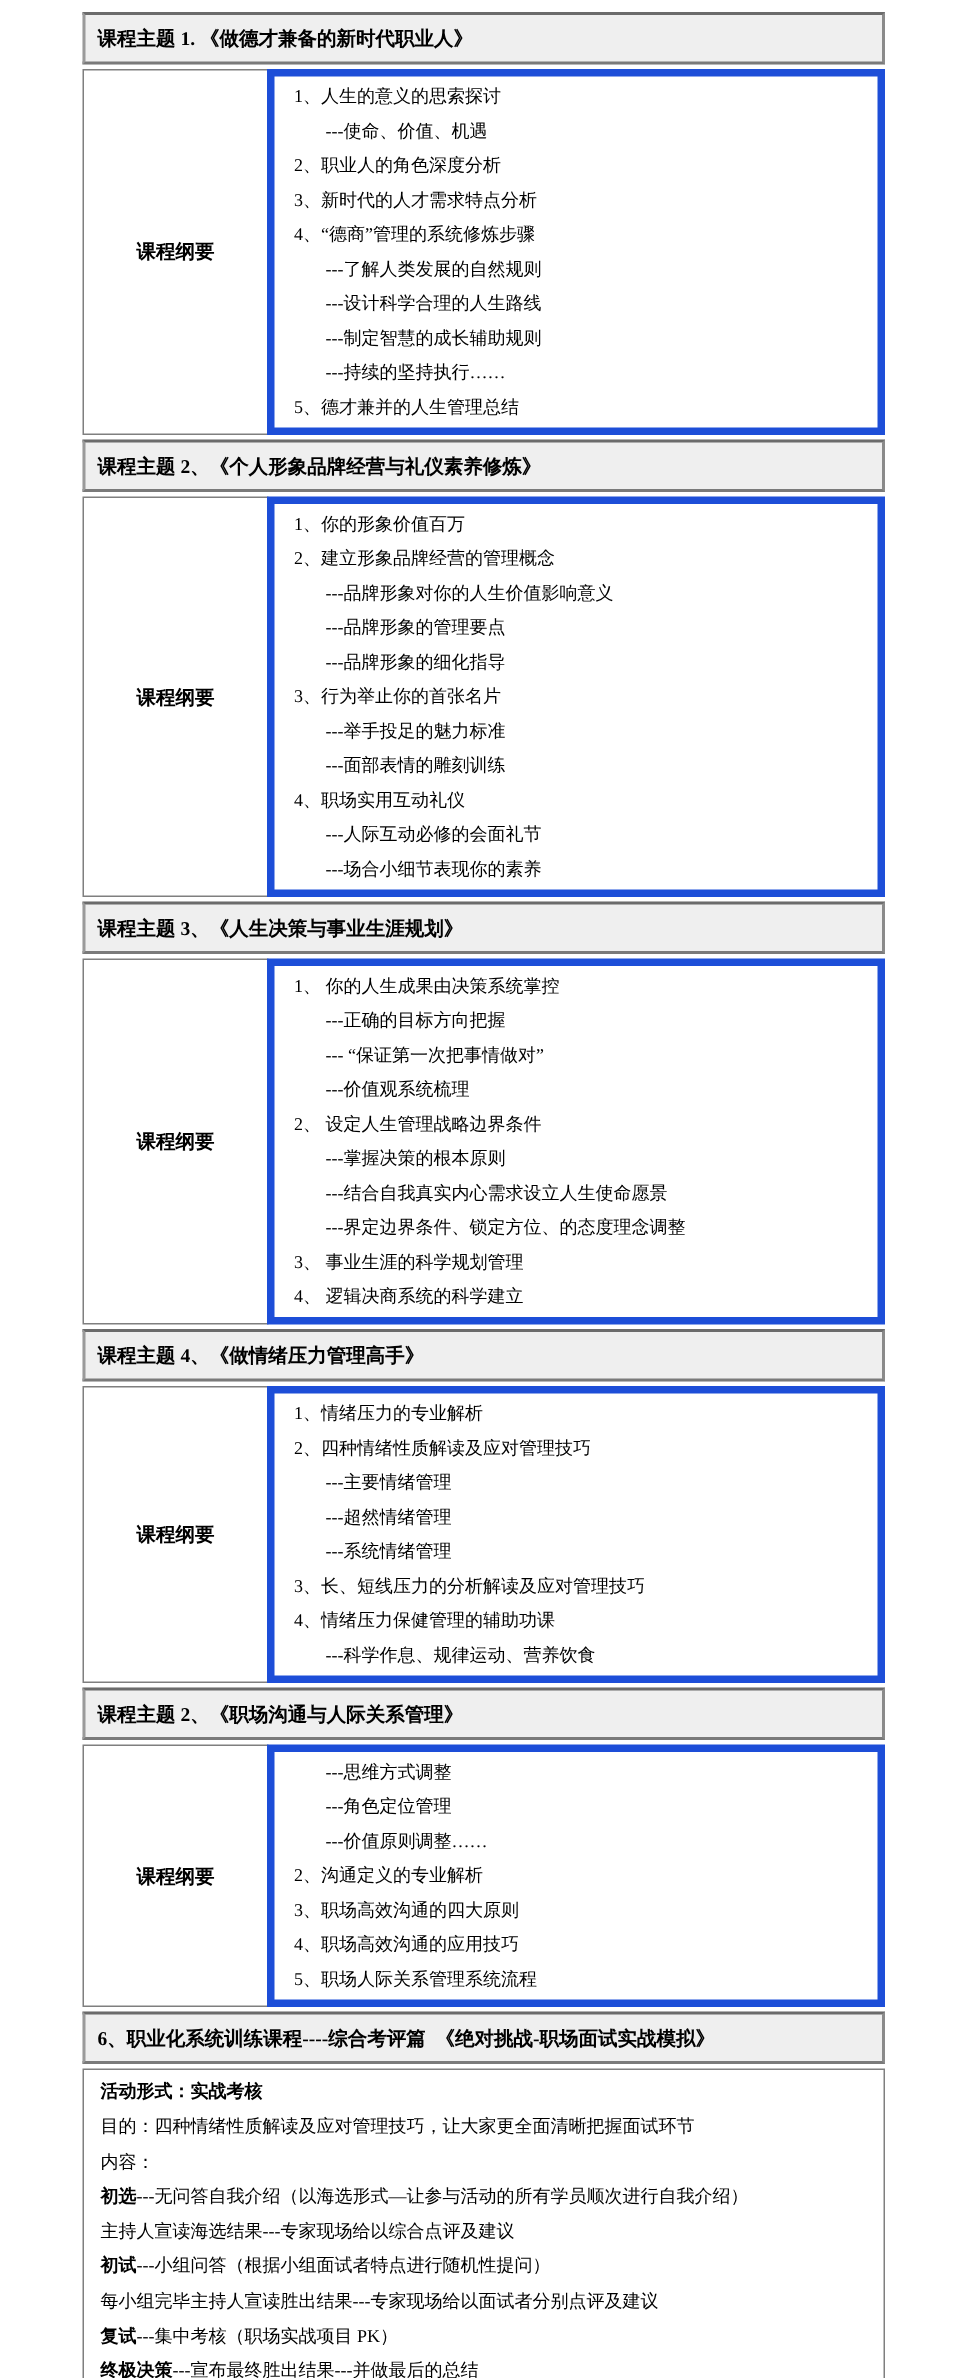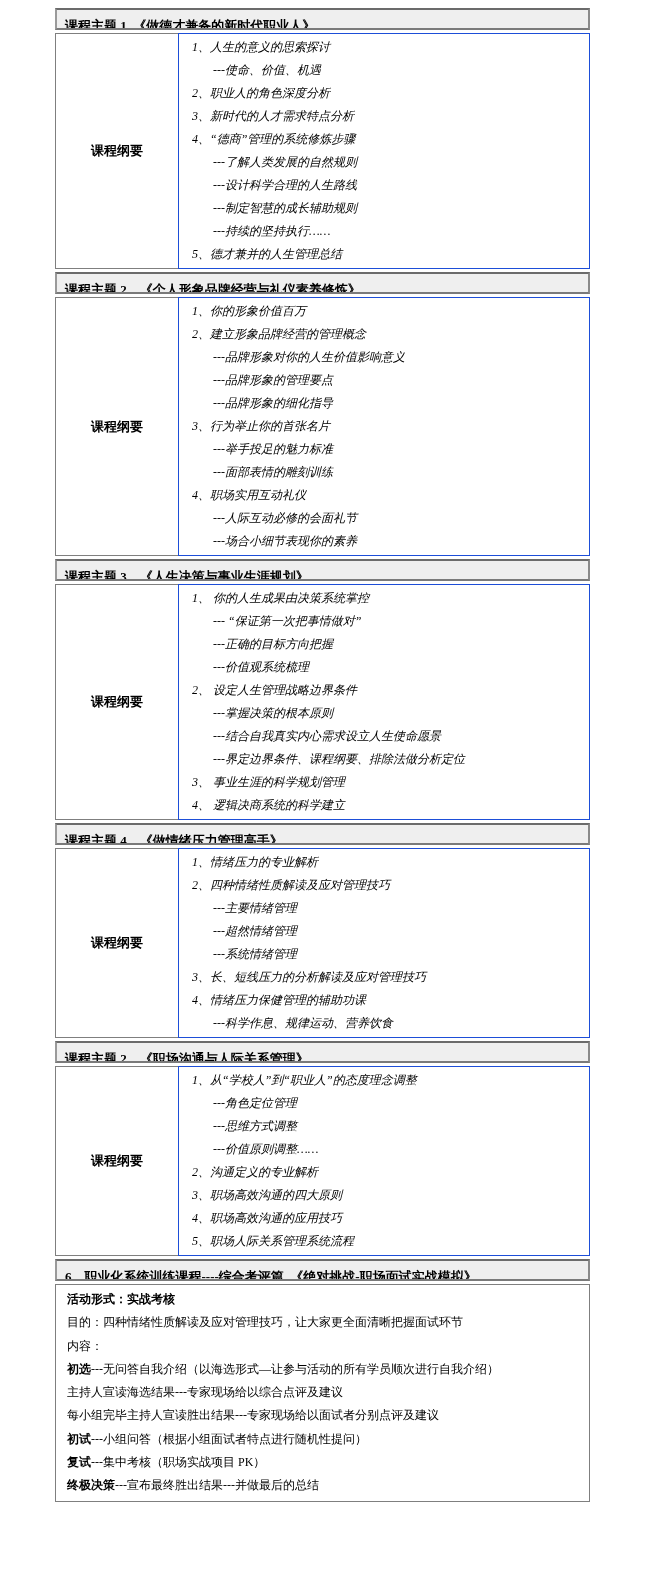--- a/index.html
+++ b/index.html
@@ -16,21 +16,21 @@
   .doc {
     box-sizing: border-box;
     width: 650px;
     padding: 8px 60px 10px 55px;
   }
   .sec-header {
     box-sizing: border-box;
     border: 2px solid;
     border-color: #6b6b6b #8a8a8a #7a7a7a #9a9a9a;
     background: #efefef;
-    height: 22px;
+    height: 35px;
     line-height: 31px;
     font-size: 13px;
     font-weight: bold;
     padding-left: 8px;
     margin-bottom: 3px;
     white-space: pre;
     overflow: hidden;
   }
   .content-row {
     display: flex;
@@ -44,25 +44,24 @@
     display: flex;
     align-items: center;
     justify-content: center;
     font-size: 13px;
     font-weight: bold;
     flex-shrink: 0;
   }
   .cell-items {
     box-sizing: border-box;
     flex: 1;
-    border: 1px solid #1d4ed8;
+    border: 5px solid #1d4ed8;
     margin-left: -1px;
     padding: 2px 12px 2px 0;
     overflow: hidden;
-    font-style: italic;
   }
   .outline-line {
     font-size: 12px;
     line-height: 23px;
     padding-left: 13px;
     white-space: pre;
   }
   .outline-line.lvl2 {
     padding-left: 34px;
   }
@@ -118,27 +117,27 @@
         <div class="outline-line lvl2">---人际互动必修的会面礼节</div>
         <div class="outline-line lvl2">---场合小细节表现你的素养</div>
       </div>
   </div>
 
   <div class="sec-header">课程主题 3、《人生决策与事业生涯规划》</div>
   <div class="content-row">
     <div class="cell-label">课程纲要</div>
     <div class="cell-items">
         <div class="outline-line">1、 你的人生成果由决策系统掌控</div>
+        <div class="outline-line lvl2">---正确的目标方向把握</div>
         <div class="outline-line lvl2">--- “保证第一次把事情做对”</div>
-        <div class="outline-line lvl2">---正确的目标方向把握</div>
         <div class="outline-line lvl2">---价值观系统梳理</div>
         <div class="outline-line">2、 设定人生管理战略边界条件</div>
         <div class="outline-line lvl2">---掌握决策的根本原则</div>
         <div class="outline-line lvl2">---结合自我真实内心需求设立人生使命愿景</div>
-        <div class="outline-line lvl2">---界定边界条件、课程纲要、排除法做分析定位</div>
+        <div class="outline-line lvl2">---界定边界条件、锁定方位、的态度理念调整</div>
         <div class="outline-line">3、 事业生涯的科学规划管理</div>
         <div class="outline-line">4、 逻辑决商系统的科学建立</div>
       </div>
   </div>
 
   <div class="sec-header">课程主题 4、《做情绪压力管理高手》</div>
   <div class="content-row">
     <div class="cell-label">课程纲要</div>
     <div class="cell-items">
         <div class="outline-line">1、情绪压力的专业解析</div>
@@ -149,37 +148,36 @@
         <div class="outline-line">3、长、短线压力的分析解读及应对管理技巧</div>
         <div class="outline-line">4、情绪压力保健管理的辅助功课</div>
         <div class="outline-line lvl2">---科学作息、规律运动、营养饮食</div>
       </div>
   </div>
 
   <div class="sec-header">课程主题 2、《职场沟通与人际关系管理》</div>
   <div class="content-row">
     <div class="cell-label">课程纲要</div>
     <div class="cell-items">
-        <div class="outline-line">1、从“学校人”到“职业人”的态度理念调整</div>
+        <div class="outline-line lvl2">---思维方式调整</div>
         <div class="outline-line lvl2">---角色定位管理</div>
-        <div class="outline-line lvl2">---思维方式调整</div>
         <div class="outline-line lvl2">---价值原则调整……</div>
         <div class="outline-line">2、沟通定义的专业解析</div>
         <div class="outline-line">3、职场高效沟通的四大原则</div>
         <div class="outline-line">4、职场高效沟通的应用技巧</div>
         <div class="outline-line">5、职场人际关系管理系统流程</div>
       </div>
   </div>
 
   <div class="sec-header">6、职业化系统训练课程----综合考评篇  《绝对挑战-职场面试实战模拟》</div>
   <div class="final-content">
       <div class="final-line"><b>活动形式：实战考核</b></div>
       <div class="final-line"><span>目的：四种情绪性质解读及应对管理技巧，让大家更全面清晰把握面试环节</span></div>
       <div class="final-line"><span>内容：</span></div>
       <div class="final-line"><b>初选</b><span>---无问答自我介绍（以海选形式—让参与活动的所有学员顺次进行自我介绍）</span></div>
       <div class="final-line"><span>主持人宣读海选结果---专家现场给以综合点评及建议</span></div>
+      <div class="final-line"><b>初试</b><span>---小组问答（根据小组面试者特点进行随机性提问）</span></div>
       <div class="final-line"><span>每小组完毕主持人宣读胜出结果---专家现场给以面试者分别点评及建议</span></div>
-      <div class="final-line"><b>初试</b><span>---小组问答（根据小组面试者特点进行随机性提问）</span></div>
       <div class="final-line"><b>复试</b><span>---集中考核（职场实战项目 PK）</span></div>
       <div class="final-line"><b>终极决策</b><span>---宣布最终胜出结果---并做最后的总结</span></div>
     </div>
 
 </div>
 
 </body></html>

